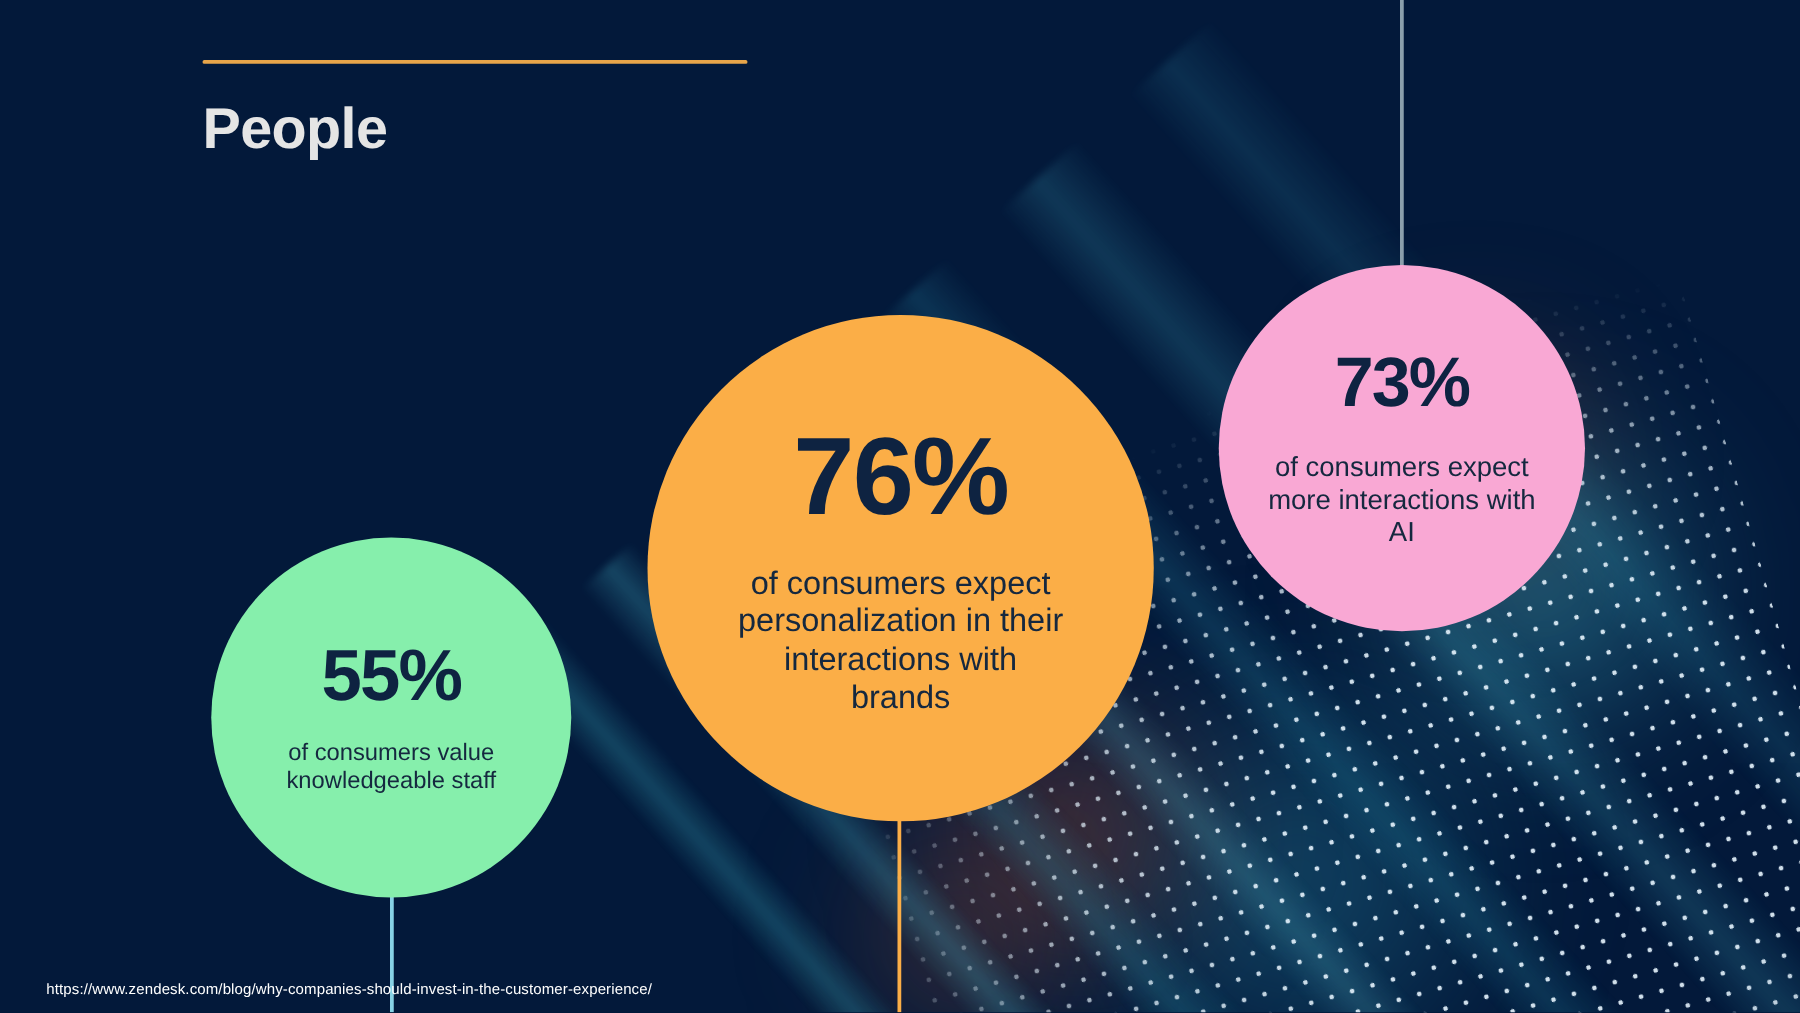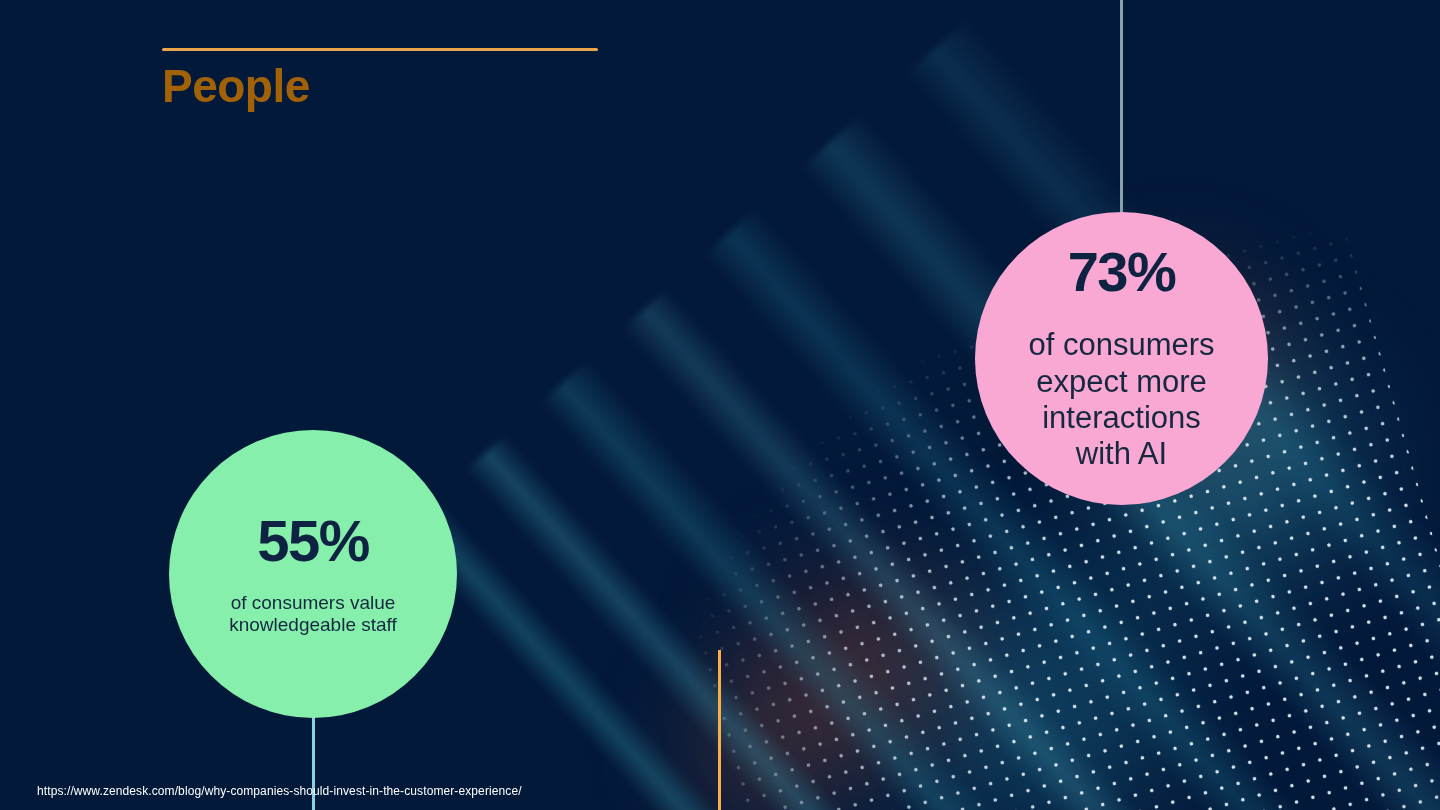--- a/index.html
+++ b/index.html
@@ -105,26 +105,26 @@
 
   
   #header { position: absolute; left: 162px; top: 48px; }
   .title-rule {
     width: 436px;
     height: 3px;
     background: #e8a54a;
     border-radius: 2px;
   }
   .slide-title {
-    margin: 12px 0 0 0;
+    margin: 28px 0 0 0;
     font-size: 46px;
     font-weight: 700;
     line-height: 1;
     letter-spacing: -0.5px;
-    color: #a16207;
+    color: #e5e5e5;
   }
 
   
   .connector { position: absolute; width: 3px; }
 
   .bubble {
     position: absolute;
     border-radius: 50%;
     display: flex;
     flex-direction: column;
@@ -166,21 +166,21 @@
   #bubble-orange .stat-caption { font-size: 26px; width: 272px; }
 
   
   #connector-gray { left: 1120px; top: 0px; height: 218px; background: #8b9fac; }
   #bubble-gray {
     left: 975px; top: 212px;
     width: 293px; height: 293px;
     background: #f9a8d4;
   }
   #bubble-gray .stat-value { font-size: 56px; margin-bottom: 16px; }
-  #bubble-gray .stat-caption { font-size: 31px; width: 215px; margin-top: 11px; }
+  #bubble-gray .stat-caption { font-size: 22px; width: 215px; margin-top: 11px; }
 
   
   #source-url {
     position: absolute;
     left: 12px;
     bottom: 12px;
     font-size: 12px;
     color: #ffffff;
     letter-spacing: 0.1px;
     white-space: nowrap;
@@ -209,20 +209,24 @@
 
   <div class="connector" id="connector-gray"></div>
   <div class="connector" id="connector-orange"></div>
   <div class="connector" id="connector-blue"></div>
 
   <div class="bubble" id="bubble-gray">
     <div class="stat-value">73%</div>
     <div class="stat-caption">of consumers expect more interactions with AI</div>
   </div>
 
+  <div class="bubble" id="bubble-orange">
+    <div class="stat-value">76%</div>
+    <div class="stat-caption">of consumers expect personalization in their interactions with brands</div>
+  </div>
 
   <div class="bubble" id="bubble-blue">
     <div class="stat-value">55%</div>
     <div class="stat-caption">of consumers value knowledgeable staff</div>
   </div>
 
   <div id="source-url">https://www.zendesk.com/blog/why-companies-should-invest-in-the-customer-experience/</div>
 
 </div>
 

